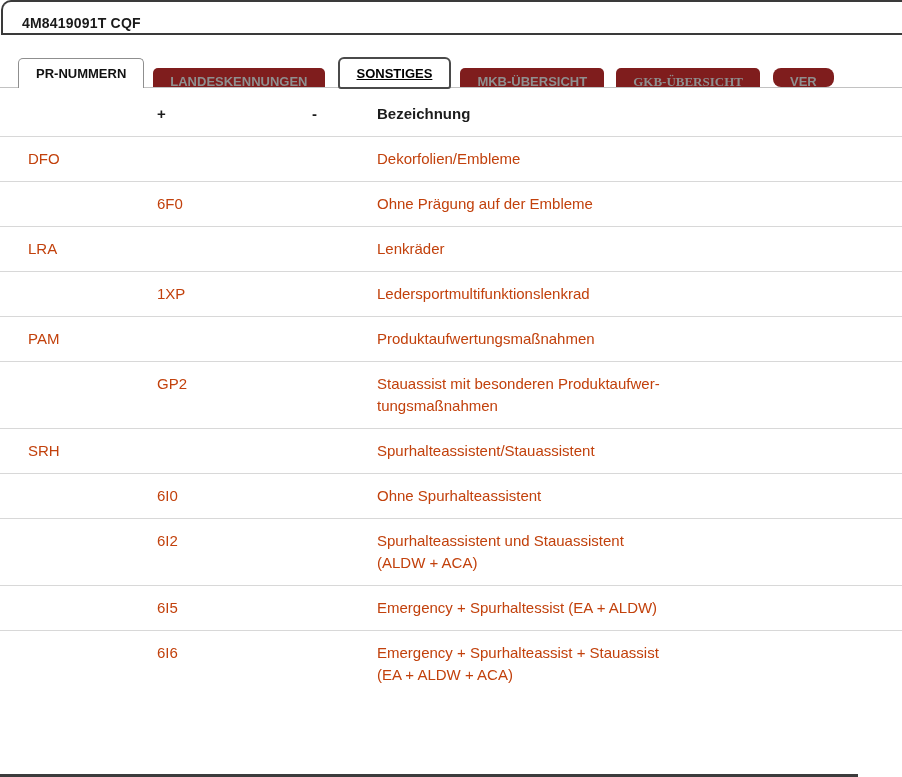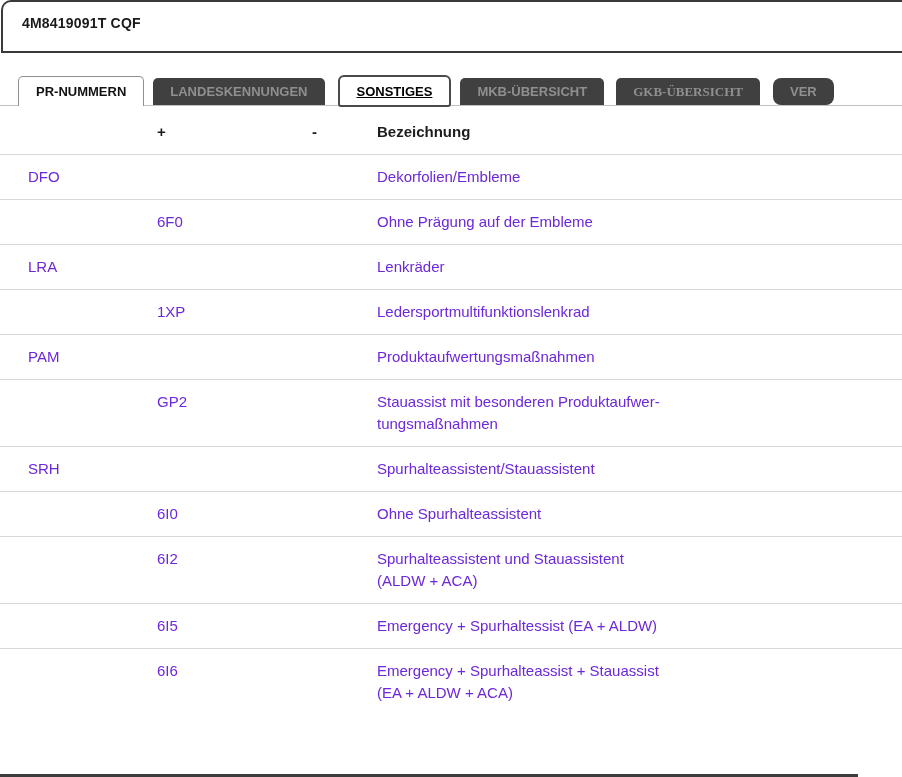--- a/index.html
+++ b/index.html
@@ -8,21 +8,21 @@
     background: #ffffff;
     overflow: hidden;
     font-family: "Liberation Sans", "DejaVu Sans", sans-serif;
     position: relative;
   }
 
   
   .top-panel {
     position: relative;
     margin-left: 1px;
-    height: 53px;
+    height: 35px;
     border-left: 2px solid #3a3a3a;
     border-top: 2px solid #3a3a3a;
     border-bottom: 2px solid #3a3a3a;
     border-top-left-radius: 10px;
     background: #ffffff;
   }
   .top-panel .part-number {
     padding: 13px 0 0 19px;
     font-size: 14px;
     font-weight: bold;
@@ -42,23 +42,23 @@
   }
   .tab {
     display: inline-block;
     font-size: 13px;
     font-weight: bold;
     padding: 0 17px;
     border-radius: 5px 5px 0 0;
     cursor: pointer;
   }
   .tab.inactive {
-    background: #404040;
+    background: #7f1d1d;
     color: #8f8f8f;
-    height: 27px;
+    height: 19px;
     line-height: 27px;
   }
   .tab.active {
     background: #ffffff;
     color: #111111;
     height: 30px;
     line-height: 29px;
     border: 1px solid #8f8f8f;
     border-bottom: none;
     margin-bottom: -1px;
@@ -97,21 +97,21 @@
     vertical-align: top;
     padding-top: 11px;
     padding-bottom: 11px;
     font-size: 15px;
     line-height: 22px;
   }
   table.pr-table th {
     font-weight: bold;
     color: #1c1c1c;
   }
-  table.pr-table td { color: #6d28d9; }
+  table.pr-table td { color: #c2410c; }
   table.pr-table th:first-child, table.pr-table td:first-child { padding-left: 28px; }
   table.pr-table tbody tr { border-top: 1px solid #d8d8d8; }
   td.desc, th.desc { white-space: pre-line; }
 
   
   .bottom-edge {
     position: absolute;
     left: 0; bottom: 0;
     width: 858px; height: 3px;
     background: #3c3c3c;

